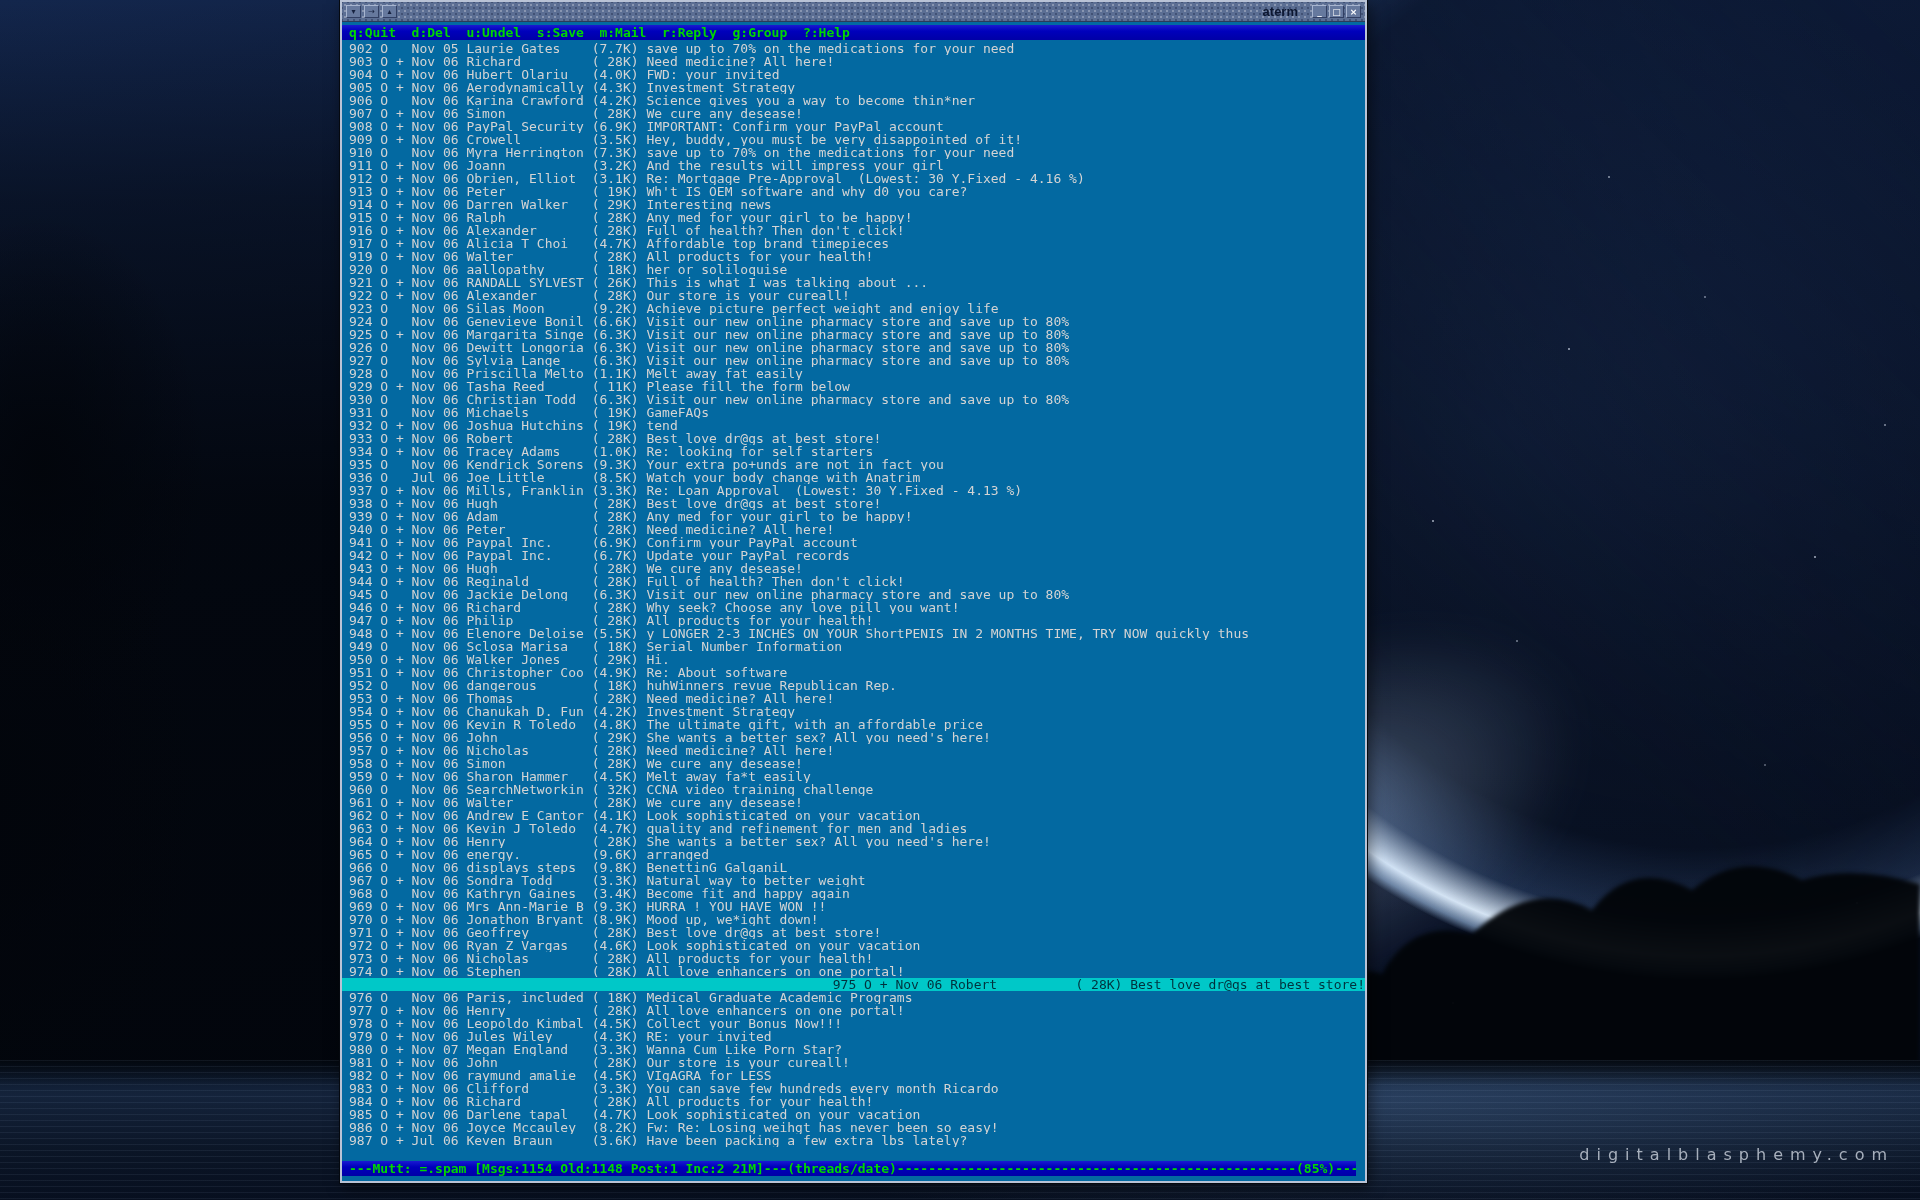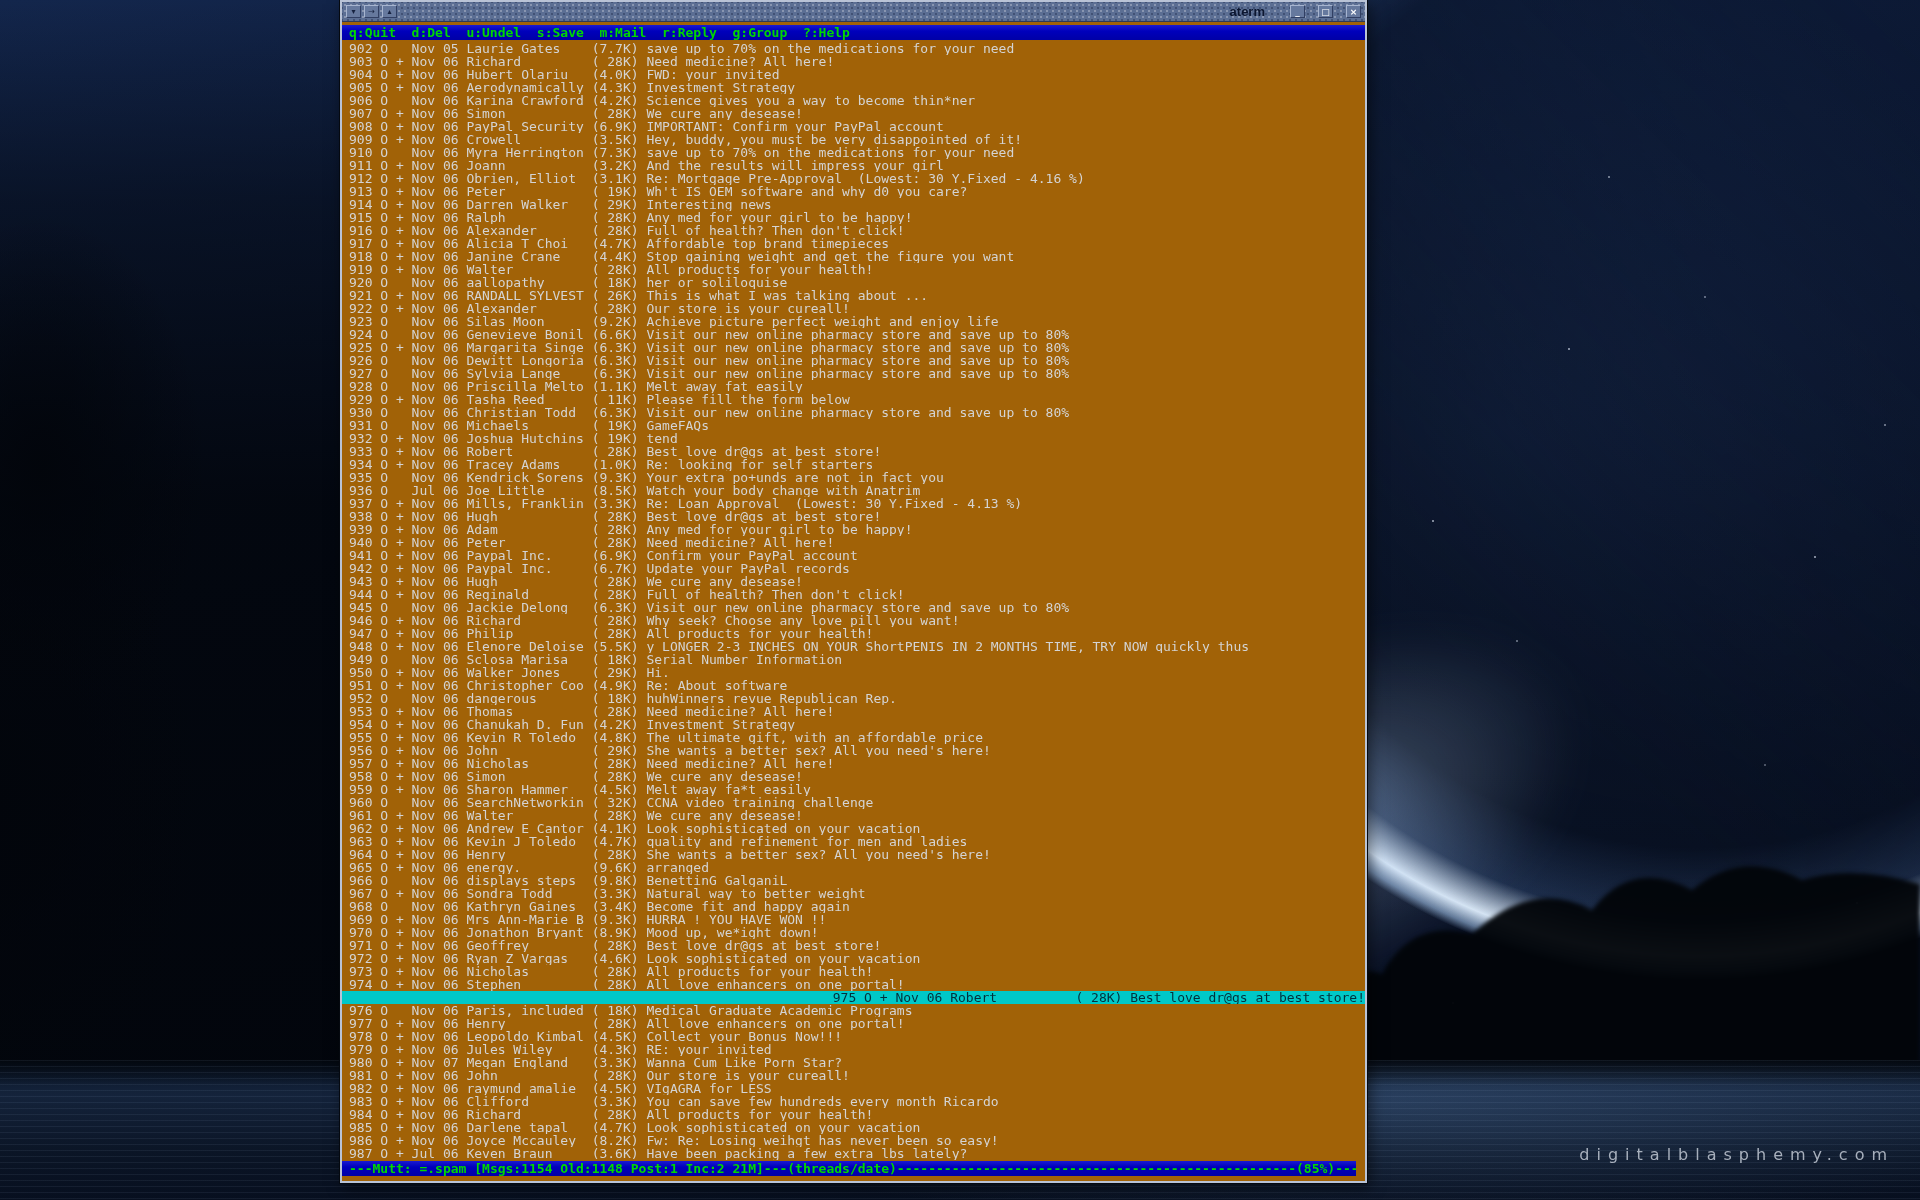--- a/index.html
+++ b/index.html
@@ -68,37 +68,37 @@
     height:20px; flex:0 0 20px; position:relative;
     background-color:#5b6e93;
     background-image:
       radial-gradient(rgba(255,255,255,0.28) 1px, rgba(0,0,0,0) 1.4px),
       radial-gradient(rgba(5,15,45,0.30) 1px, rgba(0,0,0,0) 1.4px);
     background-size:6px 6px, 6px 6px;
     background-position:0 0, 3px 3px;
     border-bottom:1px solid #2c3a5a;
   }
   .tb-left { position:absolute; left:4px; top:3px; display:flex; gap:3px; }
-  .tb-right { position:absolute; right:4px; top:3px; display:flex; gap:13px; align-items:center; }
+  .tb-right { position:absolute; right:4px; top:3px; display:flex; gap:2px; align-items:center; }
   .tb-btn {
     width:15px; height:13px; background:#66799e;
     border-top:1px solid #a7b5d0; border-left:1px solid #a7b5d0;
     border-right:1px solid #313f63; border-bottom:1px solid #313f63;
     display:flex; align-items:center; justify-content:center;
     font-size:8px; line-height:8px; color:#16223f; cursor:default;
     font-family:"DejaVu Sans", sans-serif;
   }
   .tb-btn.light { color:#ffffff; font-weight:bold; font-size:9px; }
   .win-title {
     font-family:"Liberation Sans", sans-serif; font-weight:bold;
     font-size:13px; color:#0c1630; margin-right:12px; line-height:13px;
   }
 
   
-  .screen { flex:1; background:#a16207; position:relative; overflow:hidden; padding-top:3px; }
+  .screen { flex:1; background:#0369a1; position:relative; overflow:hidden; padding-top:3px; }
   .bar {
     height:15px; line-height:15px; white-space:pre; overflow:hidden;
     background: linear-gradient(180deg, #1a1ad2 0%, #0000bc 40%, #0000a6 100%);
     color:#00d800; font-weight:bold; font-size:13px; padding-left:7px;
   }
   .help-bar { margin-bottom:2px; }
   .help-item { margin-right:2ch; }
   .mail-rows { width:100%; }
   .mail-row {
     height:13px; line-height:13px; font-size:13px; white-space:pre;
@@ -168,21 +168,20 @@
         <div class="mail-row">908 O + Nov 06 PayPal Security (6.9K) IMPORTANT: Confirm your PayPal account</div>
         <div class="mail-row">909 O + Nov 06 Crowell         (3.5K) Hey, buddy, you must be very disappointed of it!</div>
         <div class="mail-row">910 O   Nov 06 Myra Herrington (7.3K) save up to 70% on the medications for your need</div>
         <div class="mail-row">911 O + Nov 06 Joann           (3.2K) And the results will impress your girl</div>
         <div class="mail-row">912 O + Nov 06 Obrien, Elliot  (3.1K) Re: Mortgage Pre-Approval  (Lowest: 30 Y.Fixed - 4.16 %)</div>
         <div class="mail-row">913 O + Nov 06 Peter           ( 19K) Wh't IS OEM software and why d0 you care?</div>
         <div class="mail-row">914 O + Nov 06 Darren Walker   ( 29K) Interesting news</div>
         <div class="mail-row">915 O + Nov 06 Ralph           ( 28K) Any med for your girl to be happy!</div>
         <div class="mail-row">916 O + Nov 06 Alexander       ( 28K) Full of health? Then don't click!</div>
         <div class="mail-row">917 O + Nov 06 Alicia T Choi   (4.7K) Affordable top brand timepieces</div>
-        <div class="mail-row">918 O + Nov 06 Janine Crane    (4.4K) Stop gaining weight and get the figure you want</div>
         <div class="mail-row">919 O + Nov 06 Walter          ( 28K) All products for your health!</div>
         <div class="mail-row">920 O   Nov 06 aallopathy      ( 18K) her or soliloquise</div>
         <div class="mail-row">921 O + Nov 06 RANDALL SYLVEST ( 26K) This is what I was talking about ...</div>
         <div class="mail-row">922 O + Nov 06 Alexander       ( 28K) Our store is your cureall!</div>
         <div class="mail-row">923 O   Nov 06 Silas Moon      (9.2K) Achieve picture perfect weight and enjoy life</div>
         <div class="mail-row">924 O   Nov 06 Genevieve Bonil (6.6K) Visit our new online pharmacy store and save up to 80%</div>
         <div class="mail-row">925 O + Nov 06 Margarita Singe (6.3K) Visit our new online pharmacy store and save up to 80%</div>
         <div class="mail-row">926 O   Nov 06 Dewitt Longoria (6.3K) Visit our new online pharmacy store and save up to 80%</div>
         <div class="mail-row">927 O   Nov 06 Sylvia Lange    (6.3K) Visit our new online pharmacy store and save up to 80%</div>
         <div class="mail-row">928 O   Nov 06 Priscilla Melto (1.1K) Melt away fat easily</div>

